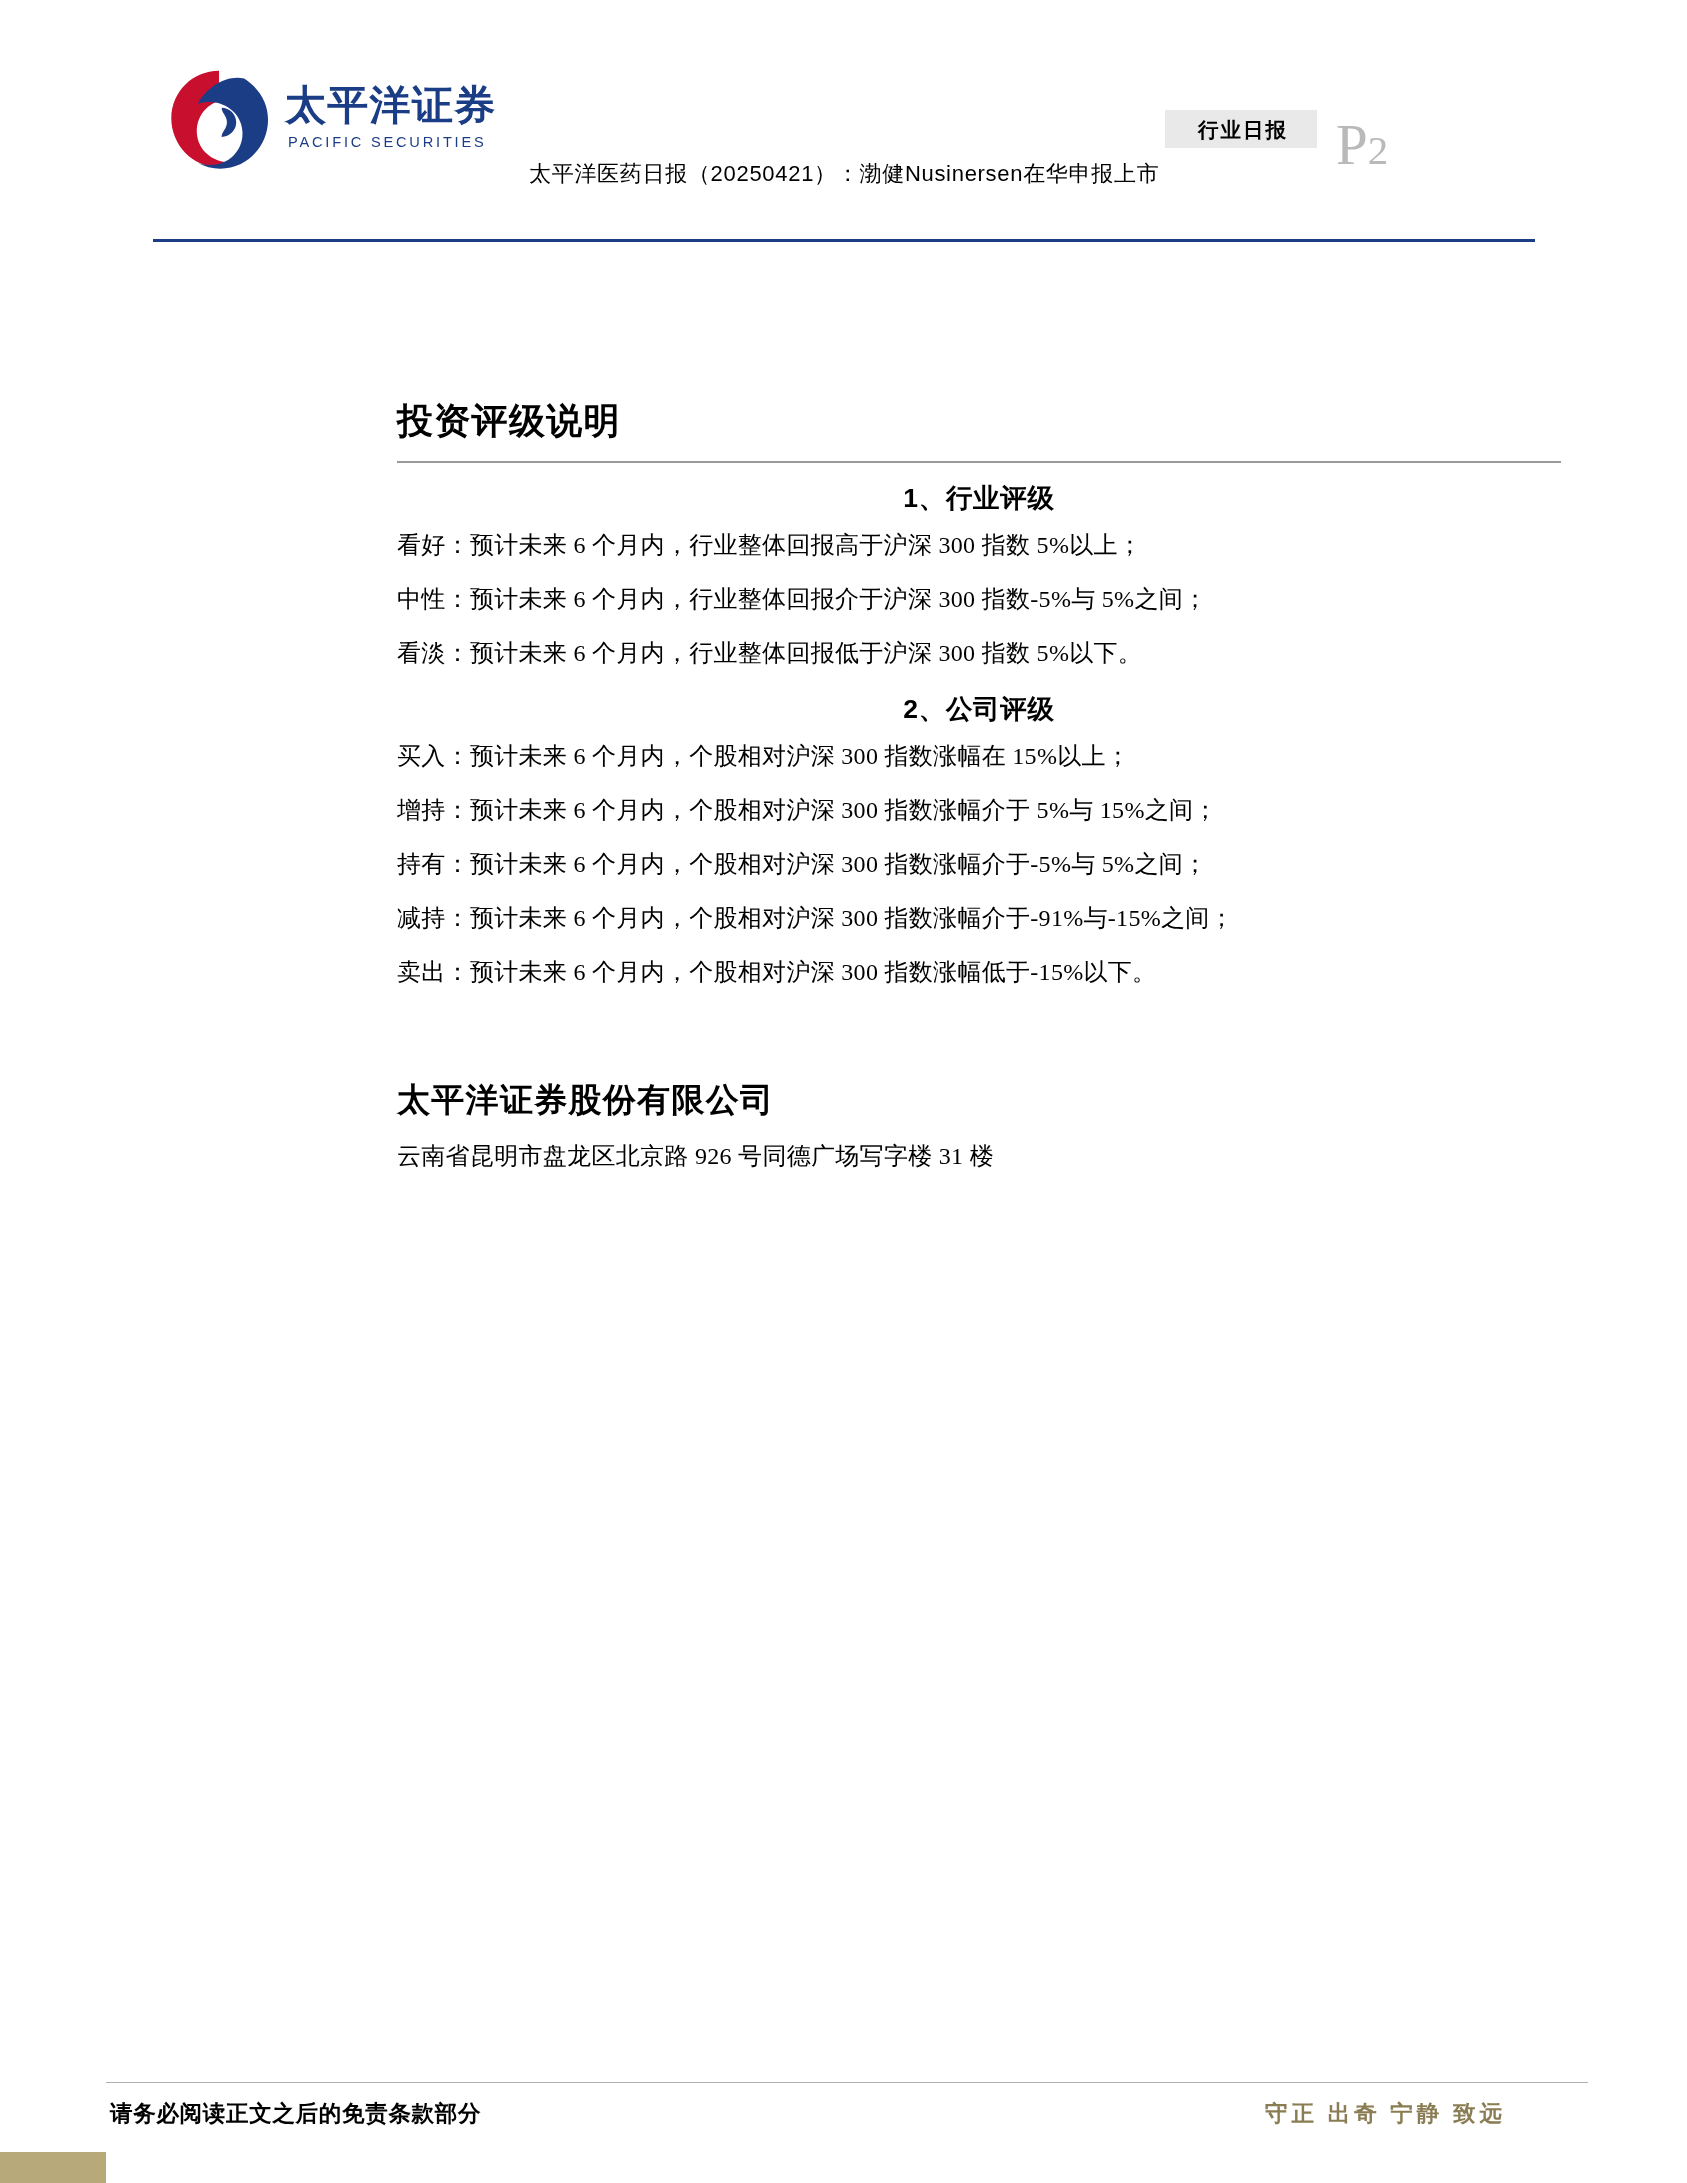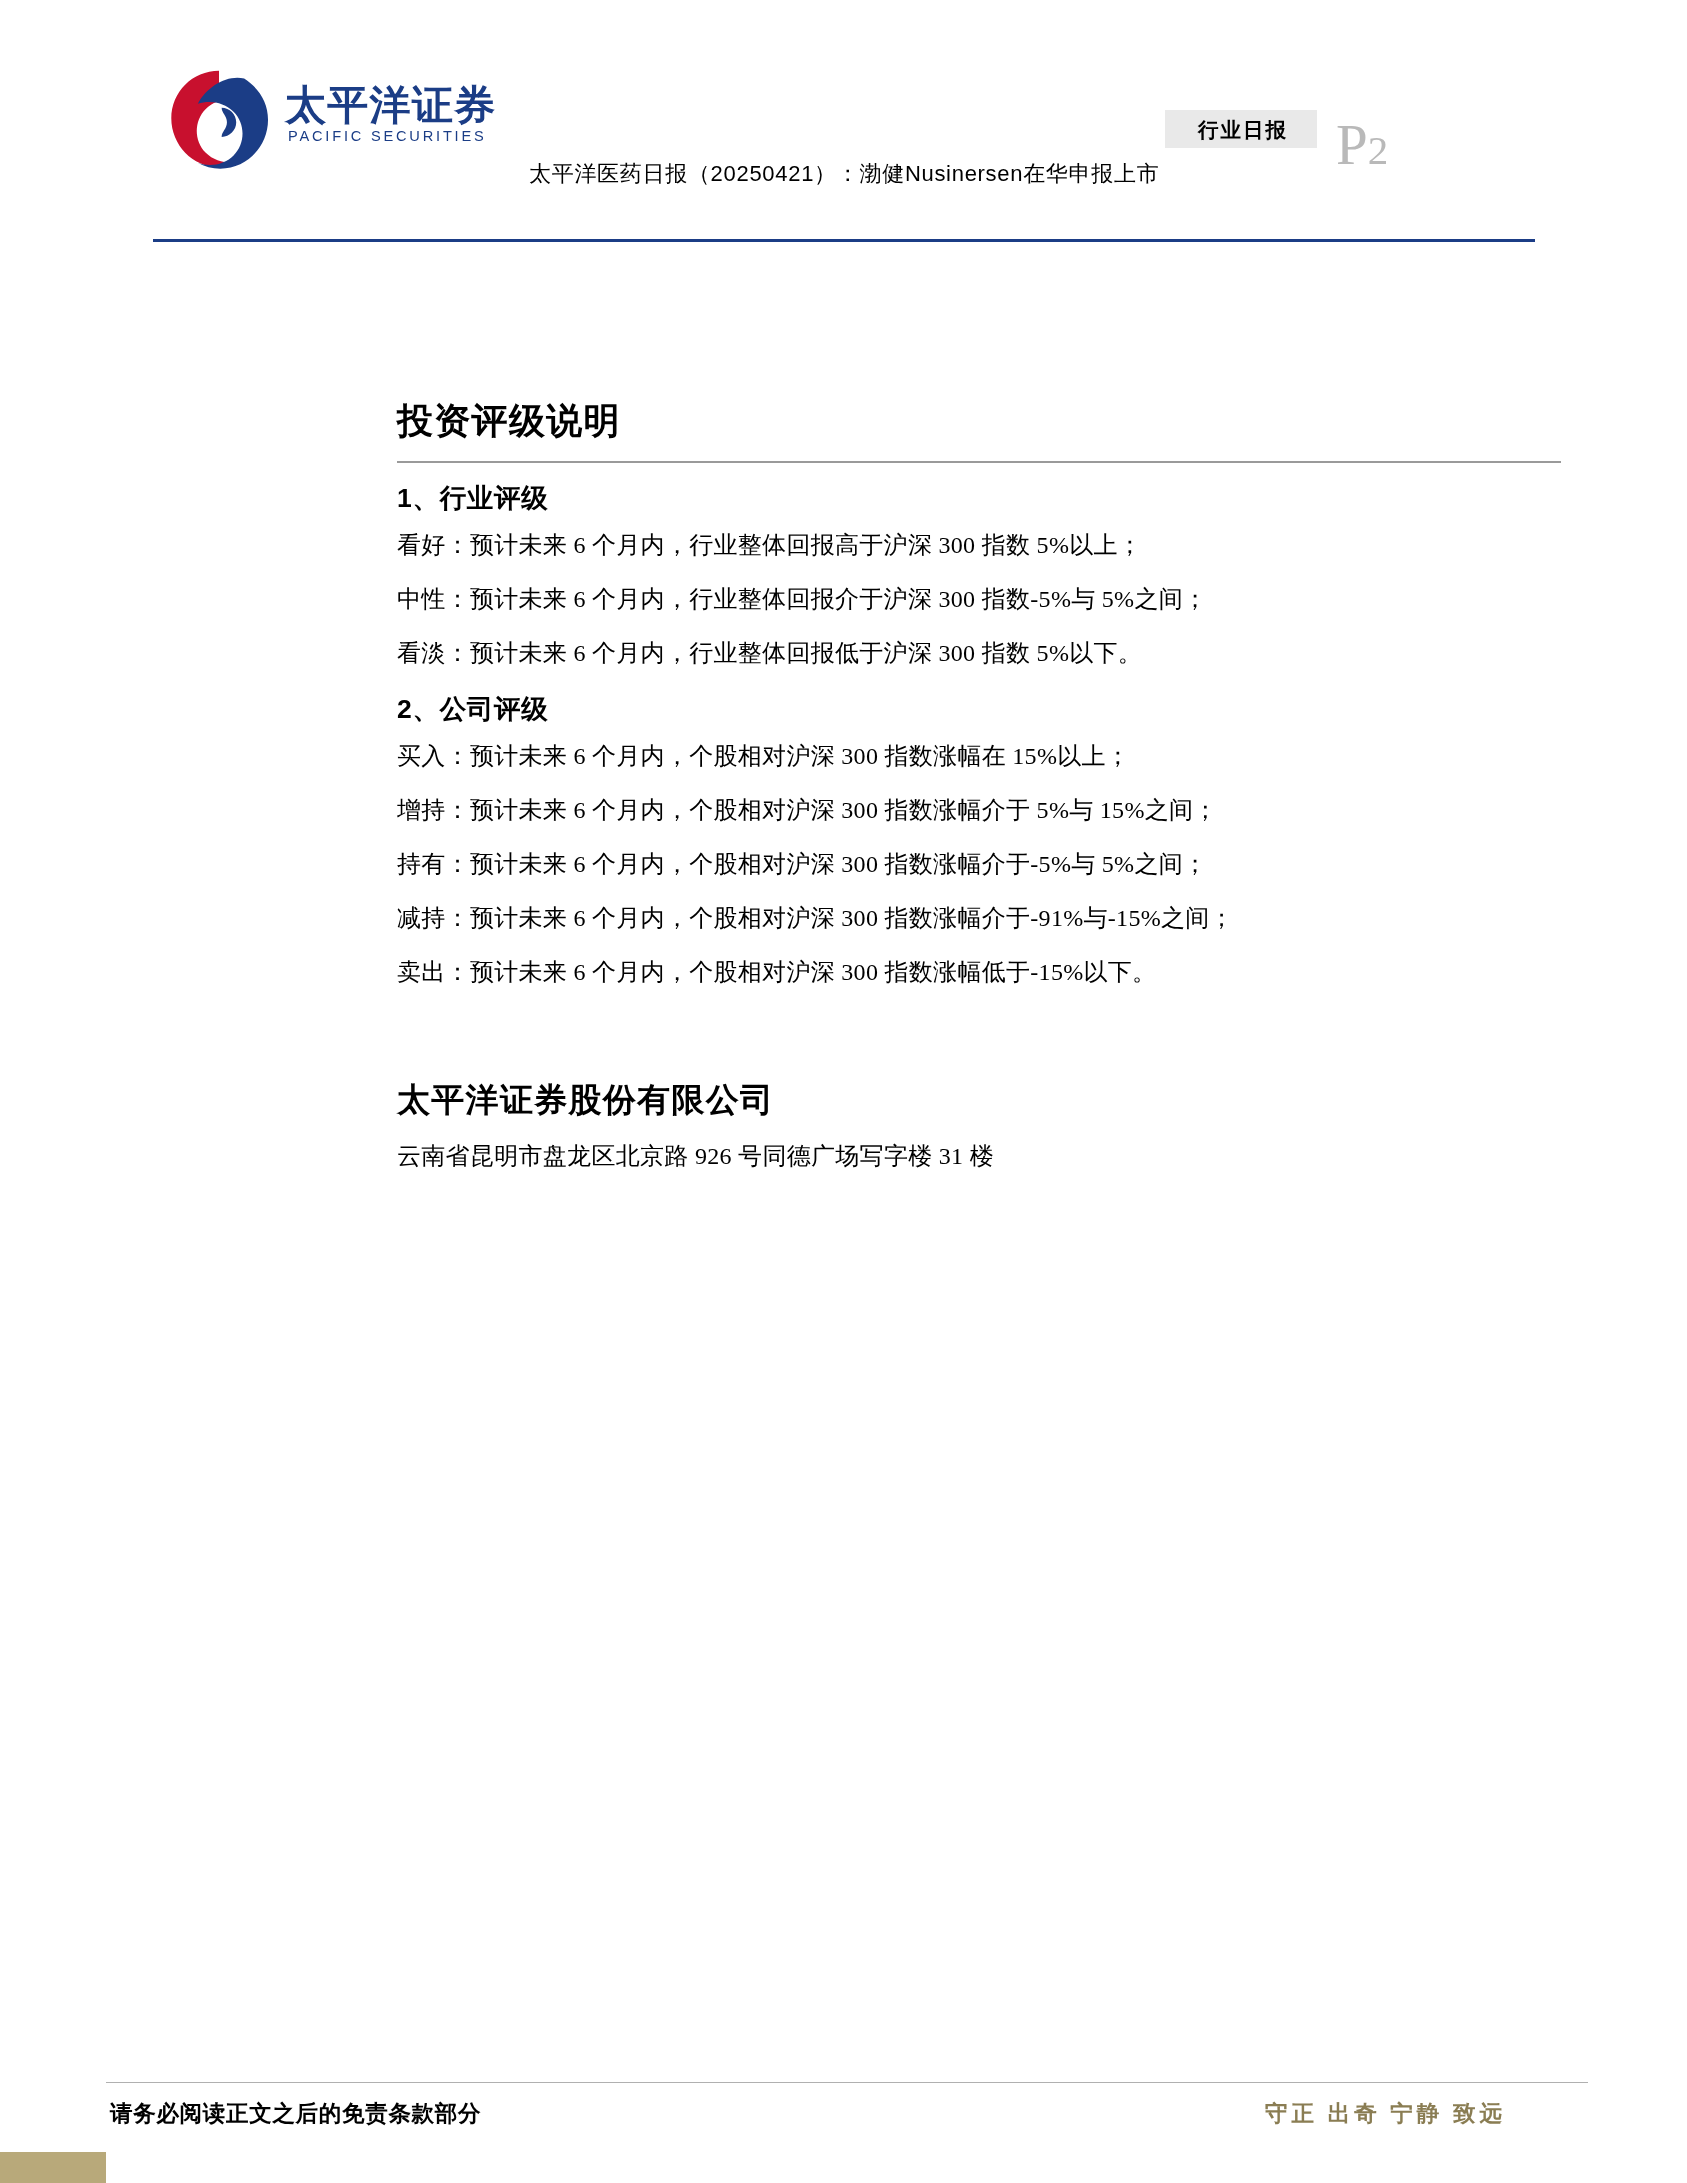--- a/index.html
+++ b/index.html
@@ -48,21 +48,21 @@
     font-family: "Liberation Sans", sans-serif;
     font-weight: bold;
     font-size: 41px;
     letter-spacing: 1.3px;
     color: #1b3d86;
     white-space: nowrap;
   }
   .logo-text-en {
     position: absolute;
     left: 135px;
-    top: 65px;
+    top: 71px;
     font-family: "Liberation Sans", sans-serif;
     font-size: 14.6px;
     letter-spacing: 2.8px;
     color: #1b3d86;
     white-space: nowrap;
   }
 
   .doc-title {
     position: absolute;
     left: 529px;
@@ -140,20 +140,21 @@
     height: 2px;
     background: #9a9a9a;
   }
   h2.sub-title {
     margin: 17px 0 5.3px 0;
     font-family: "Liberation Sans", sans-serif;
     font-weight: bold;
     font-size: 26.5px;
     letter-spacing: 0.7px;
     color: #000000;
+    text-align: center;
   }
   p.para {
     margin: 8px 0 12px 0;
     font-family: "Liberation Serif", "DejaVu Serif", serif;
     font-size: 24px;
     line-height: 42px;
     letter-spacing: 0.3px;
     color: #000000;
     white-space: nowrap;
   }

